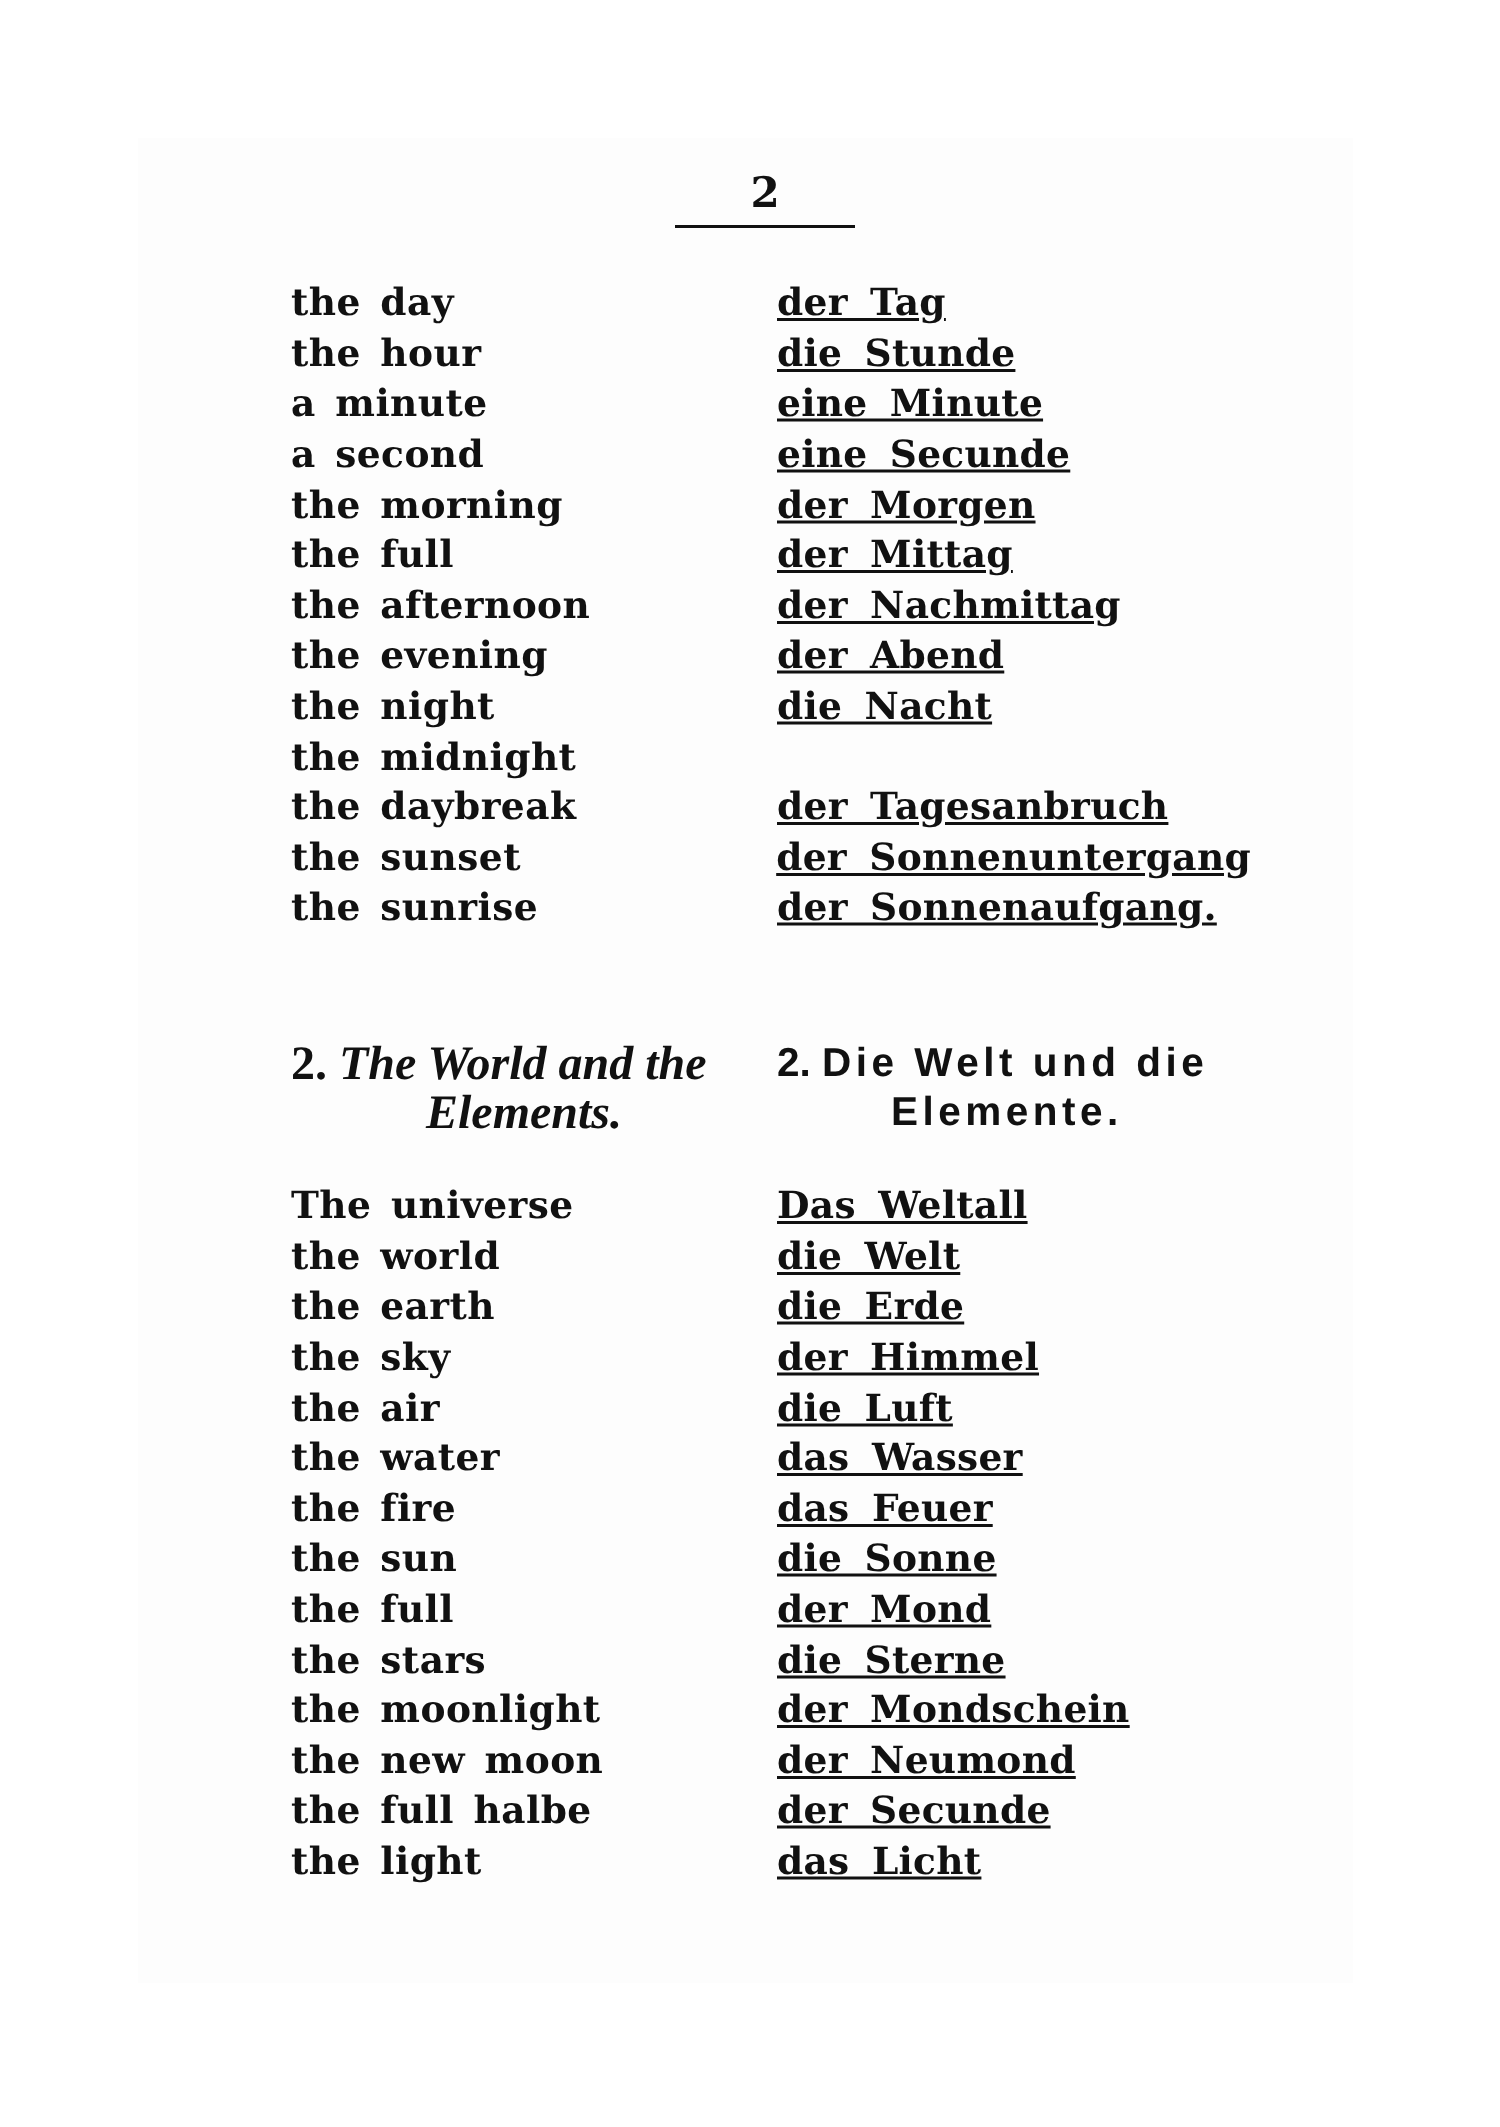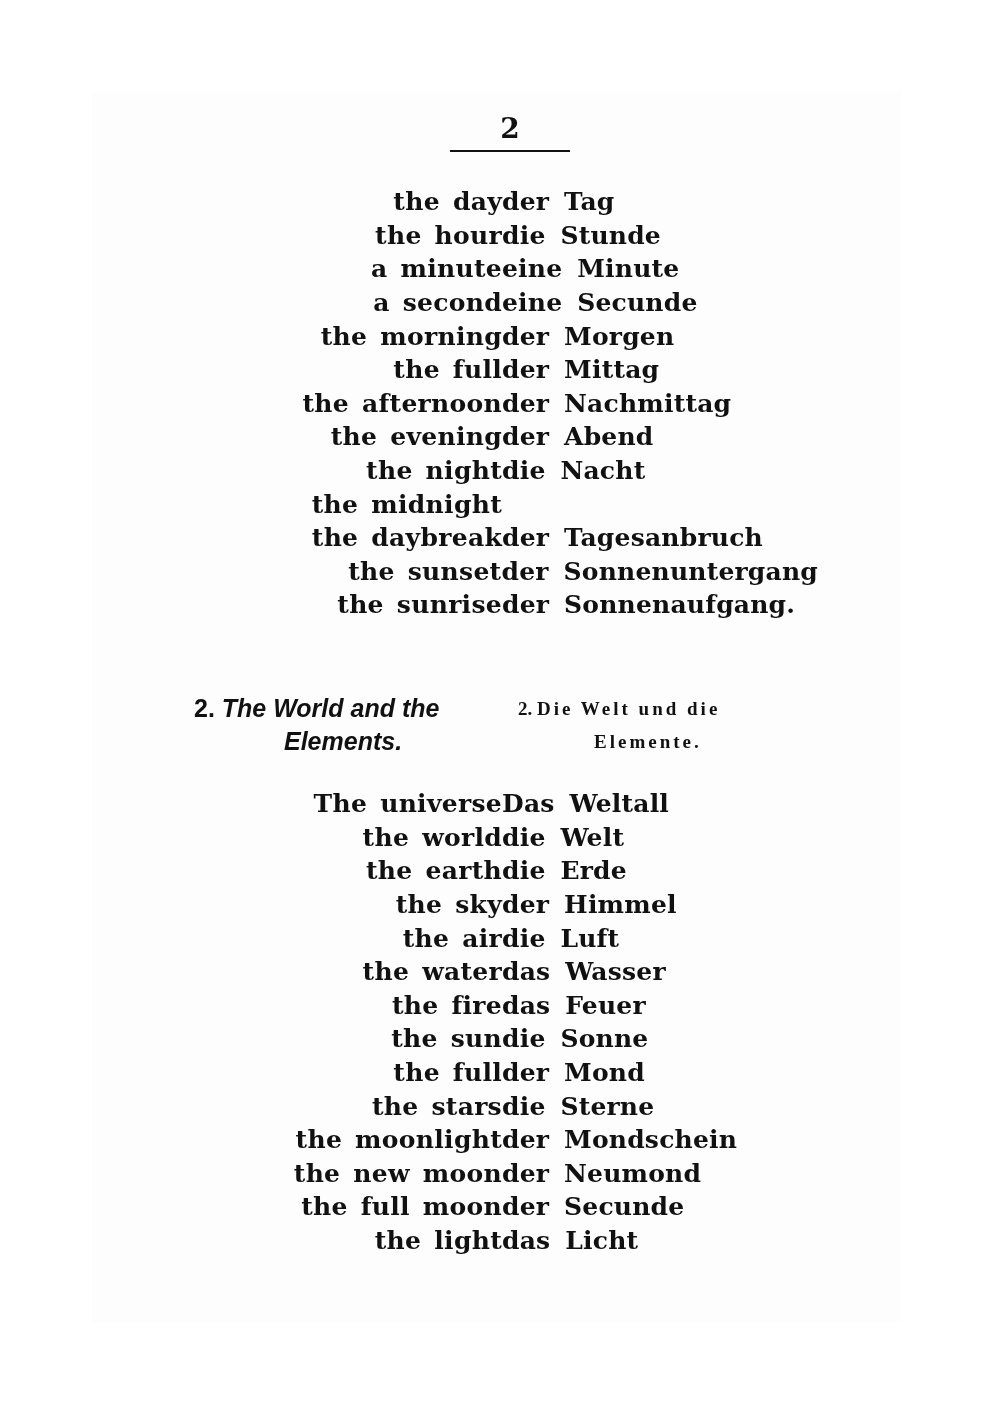--- a/index.html
+++ b/index.html
@@ -36,23 +36,22 @@
     .page-rule {
       position: absolute;
       left: 450px;
       top: 150px;
       width: 120px;
       height: 2px;
       background: #111111;
     }
     .rows {
       position: absolute;
-      left: 178px;
+      left: 194px;
       width: 640px;
-      text-align: right;
     }
     .row {
       display: flex;
       height: 33.6px;
       align-items: center;
     }
     .en {
       width: 324px;
       font-family: "DejaVu Serif", serif;
       font-weight: bold;
@@ -61,57 +60,58 @@
       word-spacing: 4px;
       white-space: nowrap;
     }
     .de {
       font-family: "DejaVu Serif", serif;
       font-weight: bold;
       font-size: 25px;
       letter-spacing: 0.2px;
       word-spacing: 6px;
       white-space: nowrap;
+      text-decoration: underline;
     }
     .section-head {
       position: absolute;
       left: 194px;
       top: 692px;
       width: 660px;
       height: 70px;
     }
     .head-en {
       position: absolute;
       left: 0;
       top: 0;
       width: 320px;
-      font-family: Liberation Sans, sans-serif;
-      font-weight: bold;
-      font-size: 25px;
+      font-family: Liberation Serif, serif;
+      font-weight: bold;
+      font-size: 32px;
       line-height: 33px;
     }
     .head-en .num, .head-de .num {
       font-style: normal;
     }
     .head-en .title-1 {
       font-style: italic;
     }
     .head-en .title-2 {
       display: block;
       font-style: italic;
       padding-left: 90px;
     }
     .head-de {
       position: absolute;
       left: 324px;
       top: 0;
       width: 340px;
-      font-family: Liberation Serif, serif;
-      font-weight: bold;
-      font-size: 19px;
+      font-family: Liberation Sans, sans-serif;
+      font-weight: bold;
+      font-size: 27px;
       line-height: 33px;
     }
     .head-de .title-1 {
       letter-spacing: 3px;
     }
     .head-de .title-2 {
       display: block;
       letter-spacing: 3px;
       padding-left: 76px;
     }
@@ -234,20 +234,20 @@
     </div>
   <div class="row">
       <span class="en">the moonlight</span>
       <span class="de">der Mondschein</span>
     </div>
   <div class="row">
       <span class="en">the new moon</span>
       <span class="de">der Neumond</span>
     </div>
   <div class="row">
-      <span class="en">the full moon</span>
+      <span class="en">the full halbe</span>
       <span class="de">der Secunde</span>
     </div>
   <div class="row">
       <span class="en">the light</span>
       <span class="de">das Licht</span>
     </div>
 </div>
 
 </body></html>

